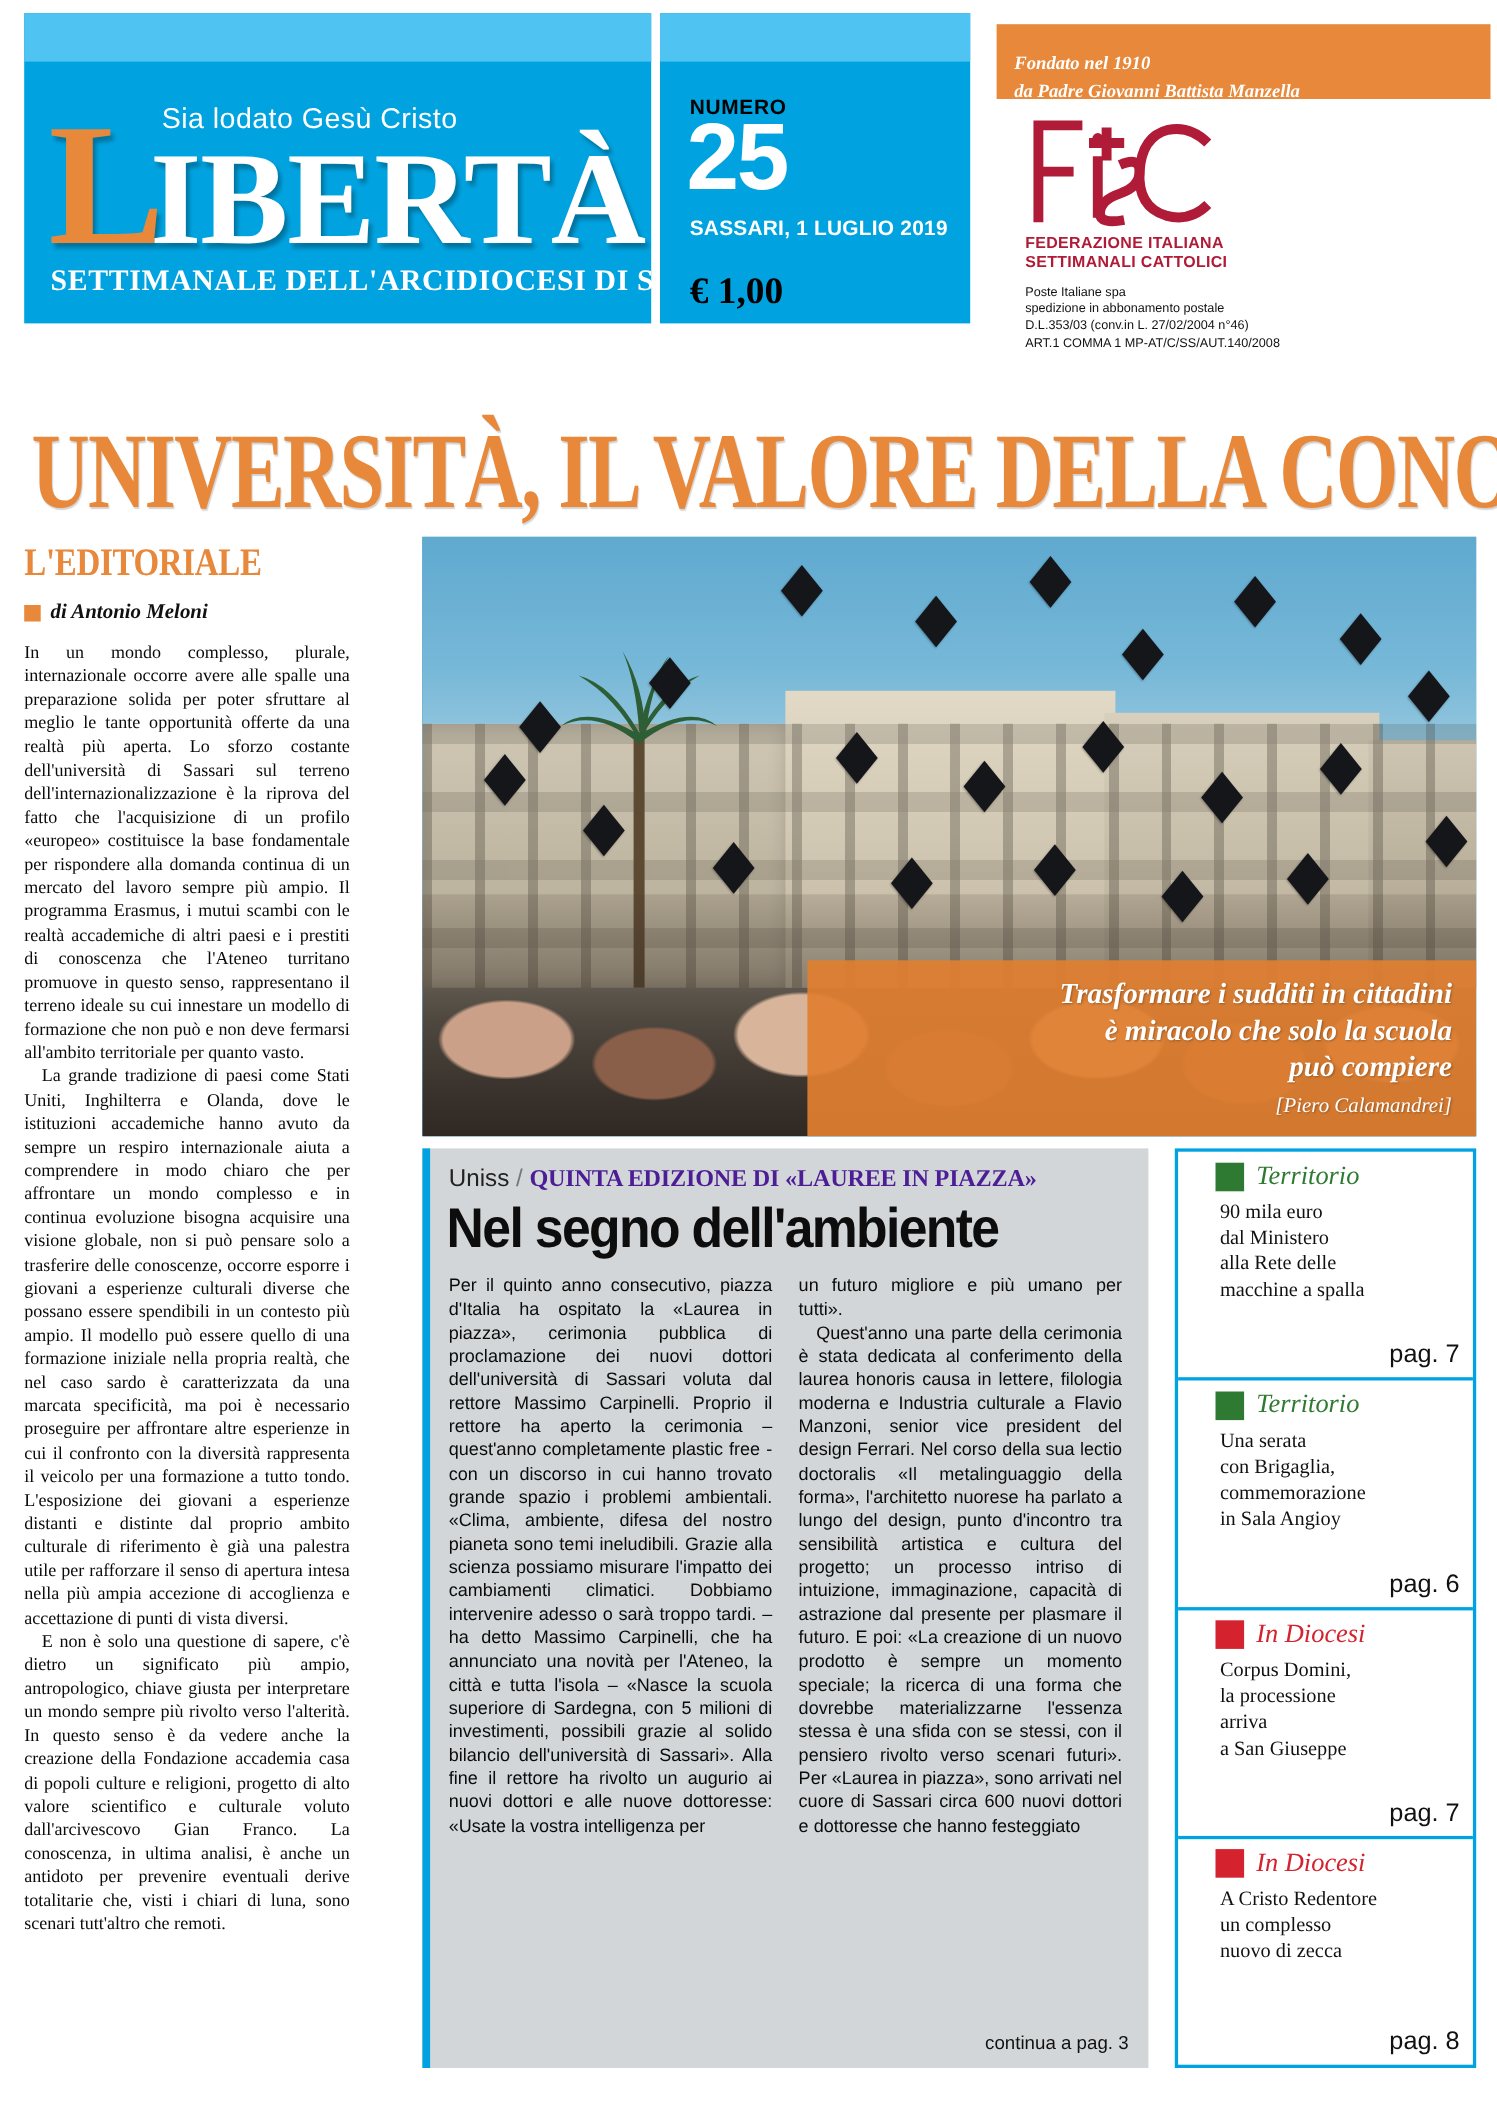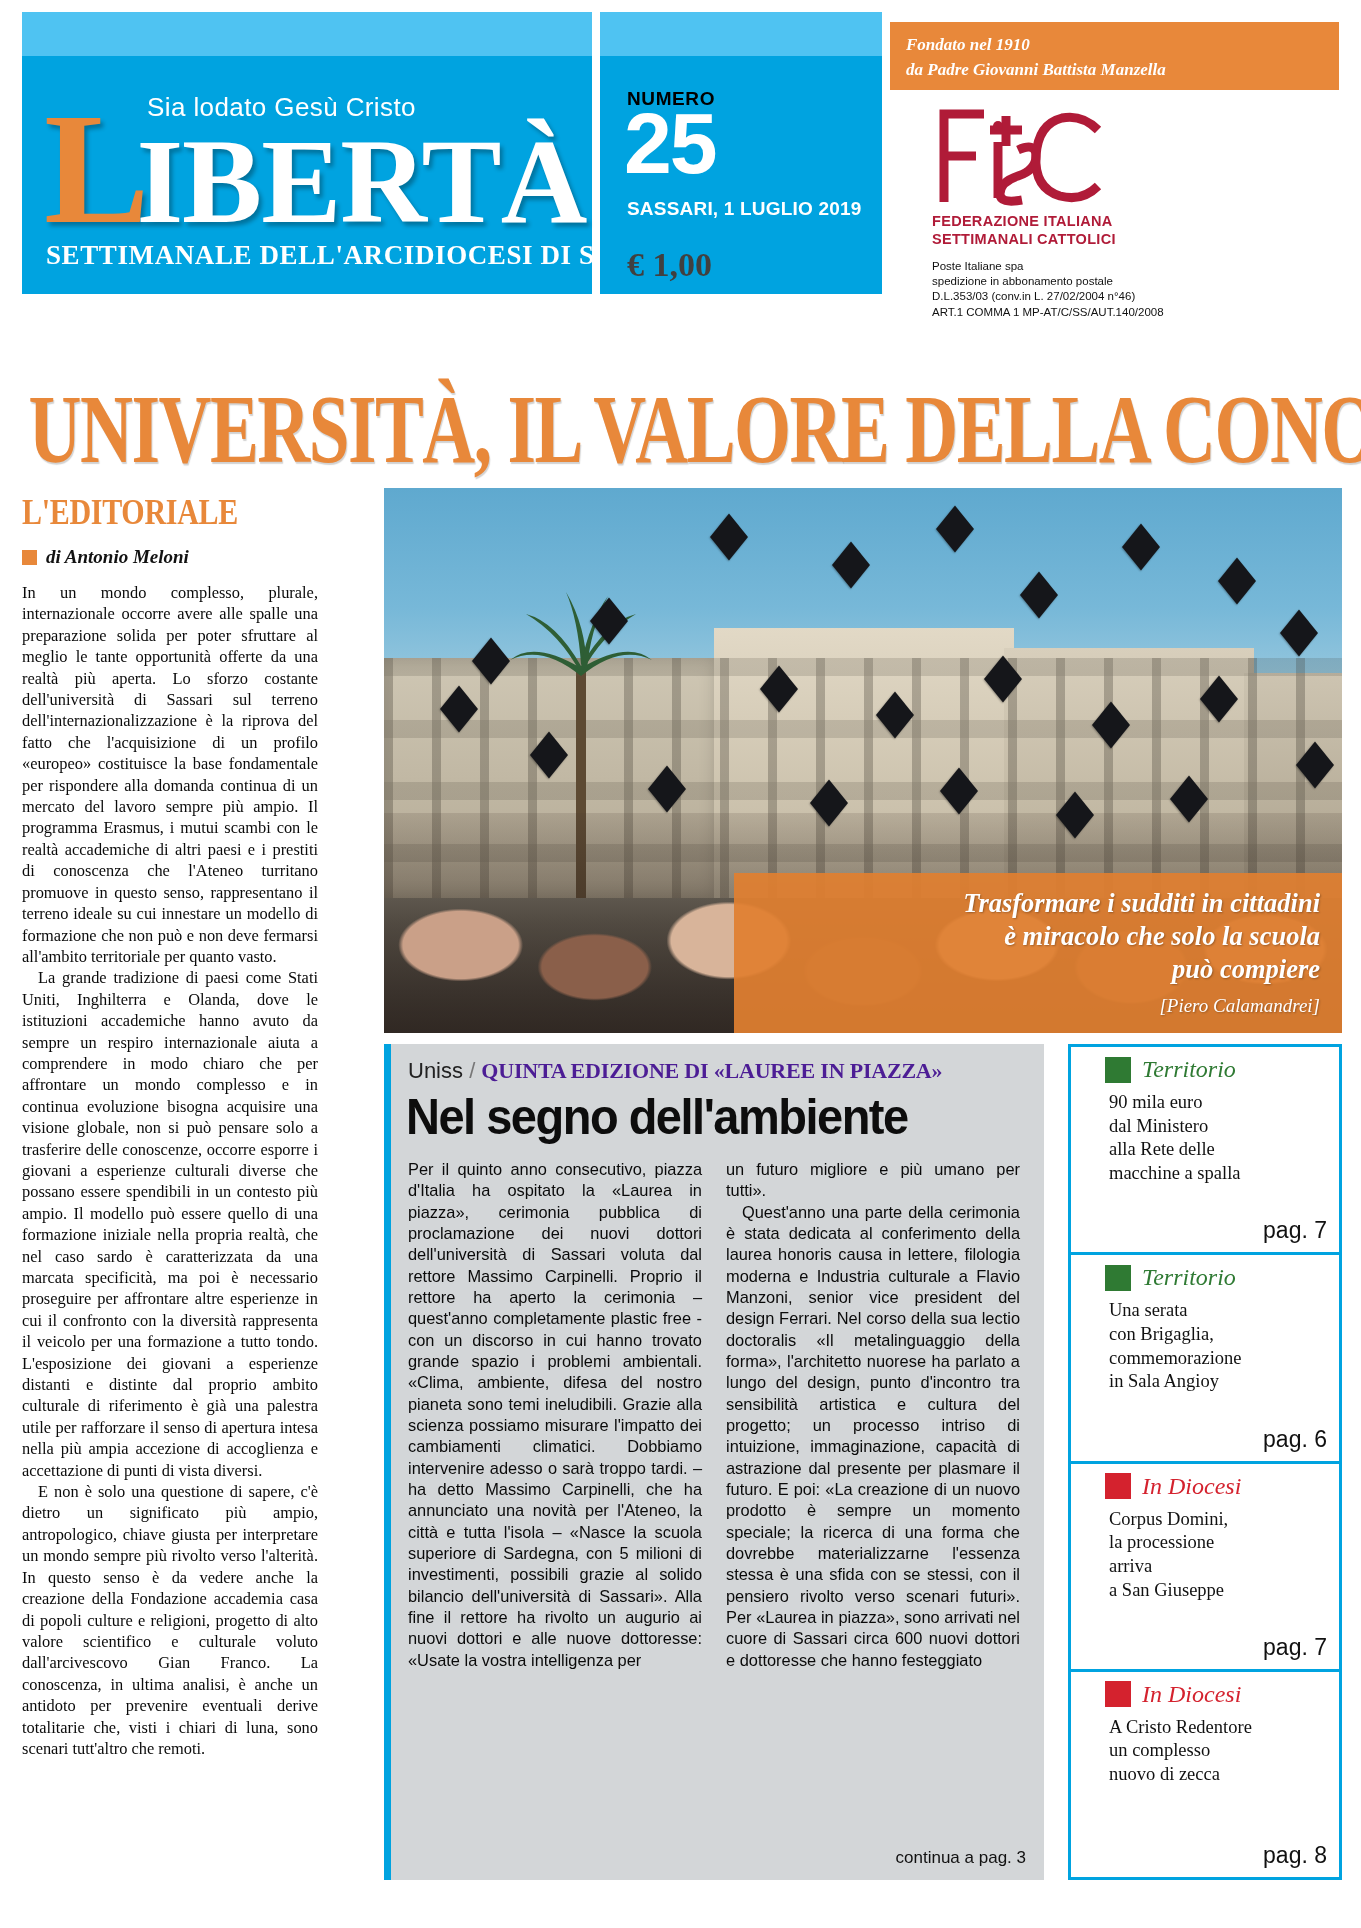--- a/index.html
+++ b/index.html
@@ -118,45 +118,45 @@
     color: #ffffff;
     font-family: "Liberation Sans", sans-serif;
     font-size: 19px;
     font-weight: bold;
     letter-spacing: 0.2px;
     white-space: nowrap;
   }
   .mh-price {
     position: absolute;
     left: 27px; top: 234px;
-    color: #404040;
+    color: #000000;
     font-family: "Liberation Serif", serif;
     font-size: 34px;
     font-weight: bold;
   }
 
   
   .mh-right {
     position: absolute;
     left: 868px; top: 0;
     width: 449px; height: 282px;
     background: #ffffff;
   }
   .mh-founded {
     position: absolute;
-    left: 0; top: 10px;
+    left: 16px; top: 10px;
     width: 449px; height: 68px;
     background: #e8883a;
     color: #ffffff;
     font-family: "Liberation Serif", serif;
     font-style: italic;
     font-weight: bold;
     font-size: 17px;
     line-height: 1.45;
-    padding: 11px 0 0 16px;
+    padding: 24px 0 0 16px;
   }
   .fisc-logo {
     position: absolute;
     left: 42px; top: 86px;
     width: 178px; height: 112px;
   }
   .fisc-cap {
     position: absolute;
     left: 42px; top: 200px;
     color: #b01b38;

